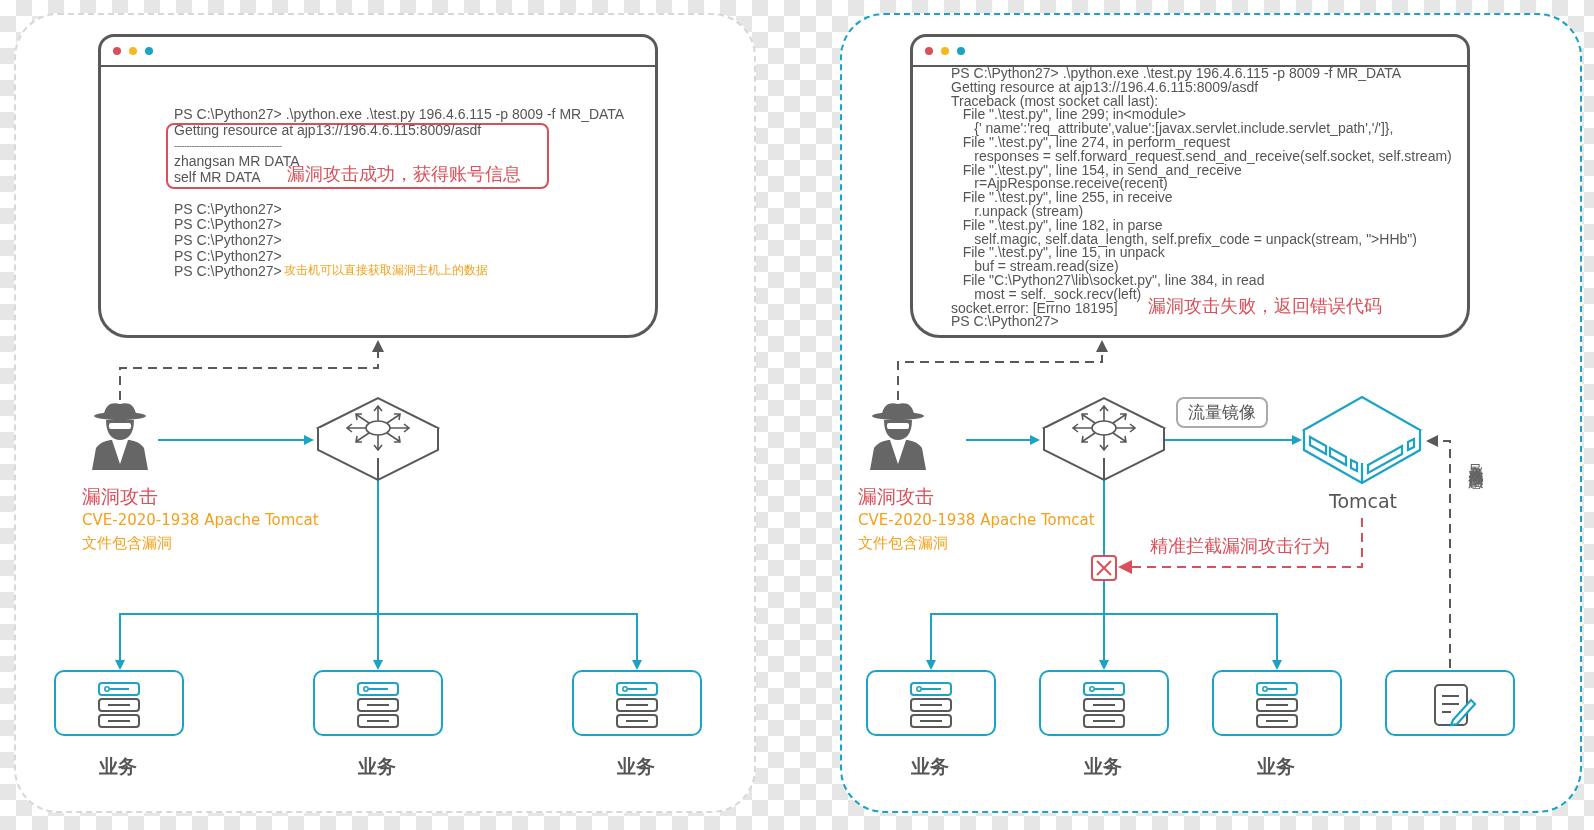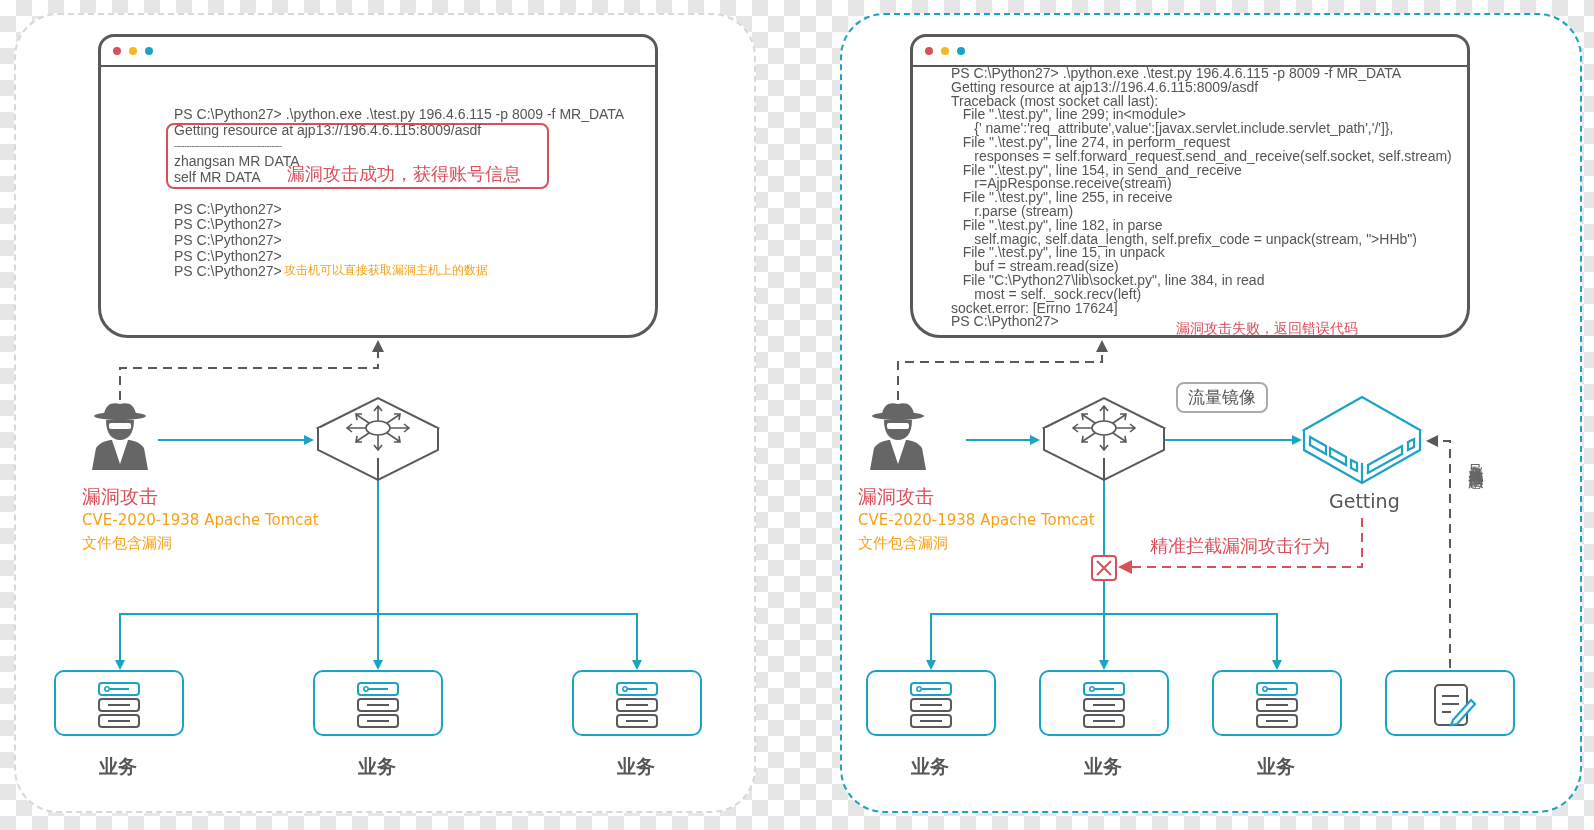--- a/index.html
+++ b/index.html
@@ -81,33 +81,33 @@
 </div>
 <div id="right-code" style="position:absolute;left:951px;top:67px;">
     <div class="code" style="position: absolute; left: 0px; top: 0px;">PS C:\Python27&gt; .\python.exe .\test.py 196.4.6.115 -p 8009 -f MR_DATA</div>
     <div class="code" style="position: absolute; left: 0px; top: 13.8px;">Getting resource at ajp13://196.4.6.115:8009/asdf</div>
     <div class="code" style="position: absolute; left: 0px; top: 27.6px;">Traceback (most socket call last):</div>
     <div class="code" style="position: absolute; left: 0px; top: 41.4px;">   File ".\test.py", line 299; in&lt;module&gt;</div>
     <div class="code" style="position: absolute; left: 0px; top: 55.2px;">      {' name':'req_attribute',value':[javax.servlet.include.servlet_path','/']},</div>
     <div class="code" style="position: absolute; left: 0px; top: 69px;">   File ".\test.py", line 274, in perform_request</div>
     <div class="code" style="position: absolute; left: 0px; top: 82.8px;">      responses = self.forward_request.send_and_receive(self.socket, self.stream)</div>
     <div class="code" style="position: absolute; left: 0px; top: 96.6px;">   File ".\test.py", line 154, in send_and_receive</div>
-    <div class="code" style="position: absolute; left: 0px; top: 110.4px;">      r=AjpResponse.receive(stream)</div>
+    <div class="code" style="position: absolute; left: 0px; top: 110.4px;">      r=AjpResponse.receive(recent)</div>
     <div class="code" style="position: absolute; left: 0px; top: 124.2px;">   File ".\test.py", line 255, in receive</div>
-    <div class="code" style="position: absolute; left: 0px; top: 138px;">      r.parse (stream)</div>
+    <div class="code" style="position: absolute; left: 0px; top: 138px;">      r.unpack (stream)</div>
     <div class="code" style="position: absolute; left: 0px; top: 151.8px;">   File ".\test.py", line 182, in parse</div>
     <div class="code" style="position: absolute; left: 0px; top: 165.6px;">      self.magic, self.data_length, self.prefix_code = unpack(stream, "&gt;HHb")</div>
     <div class="code" style="position: absolute; left: 0px; top: 179.4px;">   File ".\test.py", line 15, in unpack</div>
     <div class="code" style="position: absolute; left: 0px; top: 193.2px;">      buf = stream.read(size)</div>
     <div class="code" style="position: absolute; left: 0px; top: 207px;">   File "C:\Python27\lib\socket.py", line 384, in read</div>
     <div class="code" style="position: absolute; left: 0px; top: 220.8px;">      most = self._sock.recv(left)</div>
-    <div class="code" style="position: absolute; left: 0px; top: 234.6px;">socket.error: [Errno 17624]</div>
+    <div class="code" style="position: absolute; left: 0px; top: 234.6px;">socket.error: [Errno 18195]</div>
     <div class="code" style="position: absolute; left: 0px; top: 248.4px;">PS C:\Python27&gt;</div>
   </div>
-<div class="callout" style="left:1148px;top:320px;font-size:14px;color:#d9505a;margin-left:28px;">漏洞攻击失败，返回错误代码</div>
+<div class="callout" style="left:1148px;top:294px;font-size:18px;color:#d9505a;">漏洞攻击失败，返回错误代码</div>
 
 <svg class="layer" width="1594" height="830">
   <defs>
     <marker id="arrCyan" markerWidth="10" markerHeight="10" refX="8" refY="5" orient="auto" markerUnits="userSpaceOnUse">
       <path d="M0,0 L10,5 L0,10 z" fill="#1aa3c5"></path>
     </marker>
     <marker id="arrGray" markerWidth="12" markerHeight="12" refX="10" refY="6" orient="auto" markerUnits="userSpaceOnUse">
       <path d="M0,0 L12,6 L0,12 z" fill="#595959"></path>
     </marker>
     <marker id="arrRed" markerWidth="14" markerHeight="14" refX="12" refY="7" orient="auto" markerUnits="userSpaceOnUse">
@@ -204,22 +204,22 @@
   </g>
 </svg>
 
 <div class="lbl" style="left:82px;top:484px;font-size:19px;color:#d9505a;">漏洞攻击</div>
 <div class="lbl" style="left:82px;top:511px;font-size:15px;color:#f5a01a;">CVE-2020-1938 Apache Tomcat</div>
 <div class="lbl" style="left:82px;top:534px;font-size:15px;color:#f5a01a;">文件包含漏洞</div>
 
 <div class="lbl" style="left:858px;top:484px;font-size:19px;color:#d9505a;">漏洞攻击</div>
 <div class="lbl" style="left:858px;top:511px;font-size:15px;color:#f5a01a;">CVE-2020-1938 Apache Tomcat</div>
 <div class="lbl" style="left:858px;top:534px;font-size:15px;color:#f5a01a;">文件包含漏洞</div>
-<div class="pill" style="left:1176px;top:382px;">流量镜像</div>
-<div class="lbl" style="left:1329px;top:490px;font-size:19px;color:#555;">Getting</div>
+<div class="pill" style="left:1176px;top:397px;">流量镜像</div>
+<div class="lbl" style="left:1329px;top:490px;font-size:19px;color:#555;">Tomcat</div>
 <div class="lbl" style="left:1150px;top:534px;font-size:18px;color:#d9505a;">精准拦截漏洞攻击行为</div>
 <div class="vertical-text" style="left:1466px;top:452px;">导入主机及对应漏洞信息</div>
 
 <div id="servers">
     <div class="node" style="left: 54px; top: 670px;"><svg width="130" height="66">
         <g transform="translate(63,33)">
           <use href="#server"></use>
         </g>
       </svg></div>
     <div class="lbl" style="left: 99px; top: 754px; font-size: 19px; color: rgb(85, 85, 85); font-weight: bold;">业务</div>

